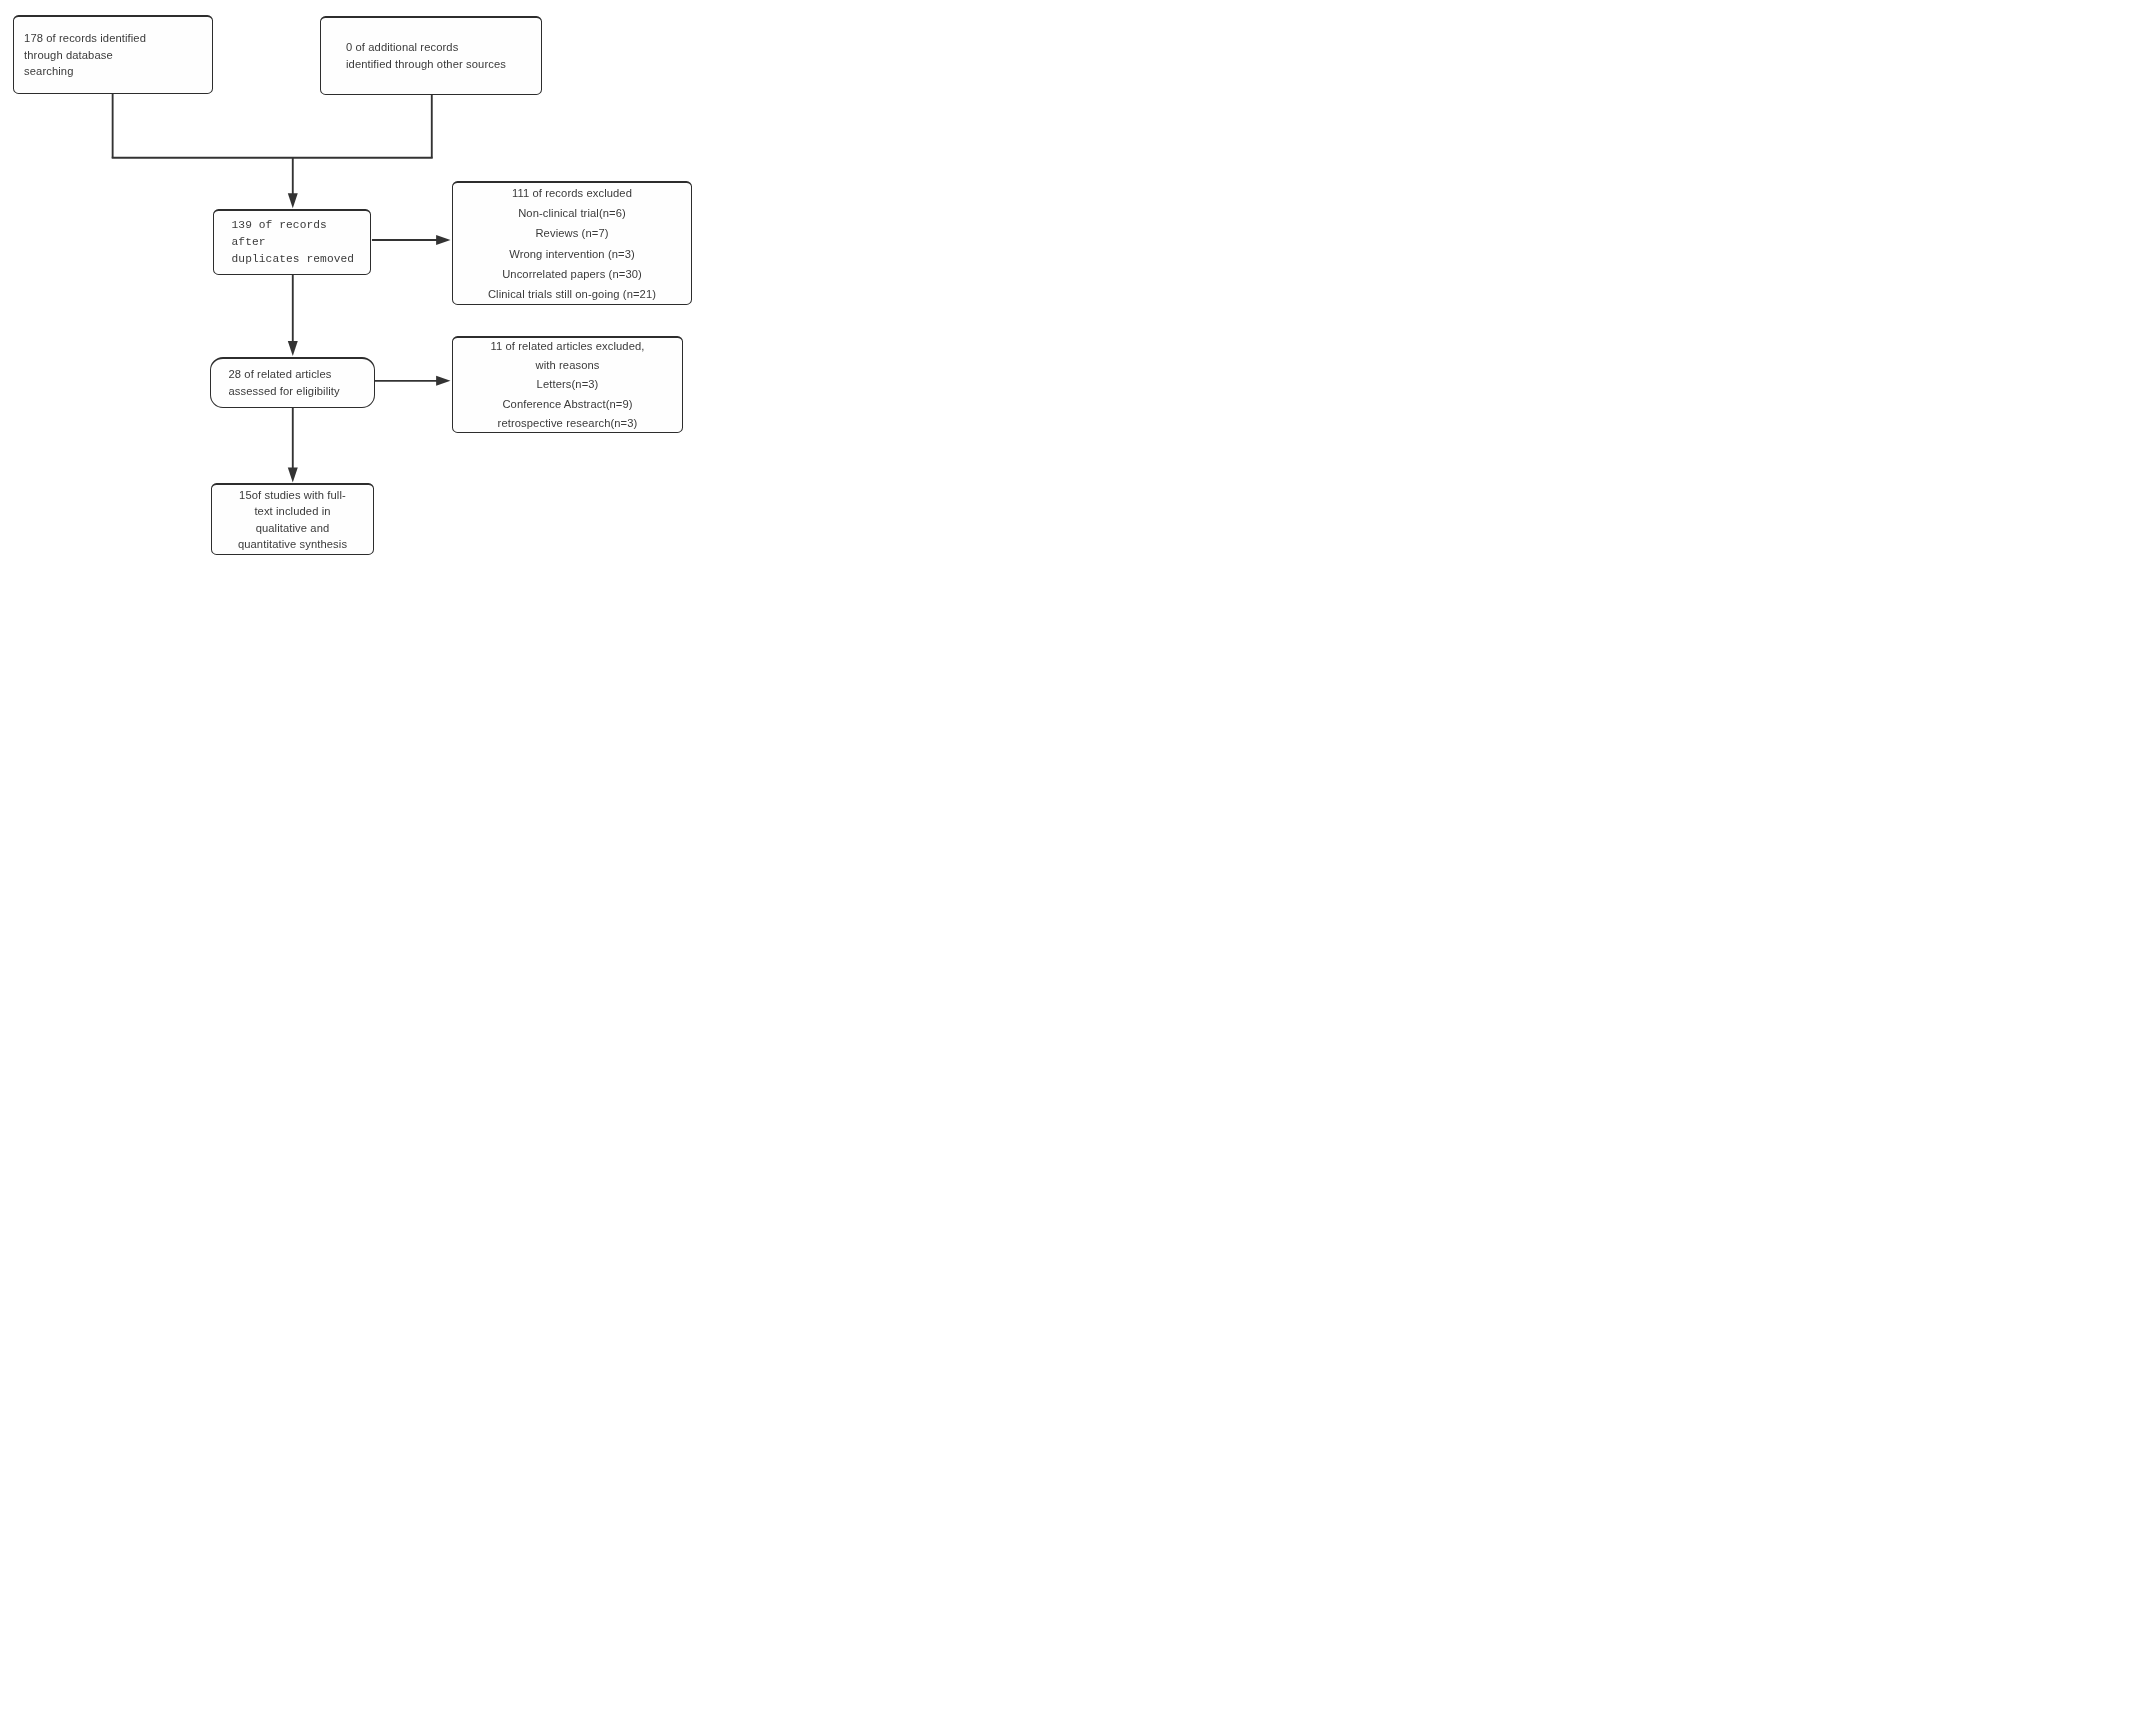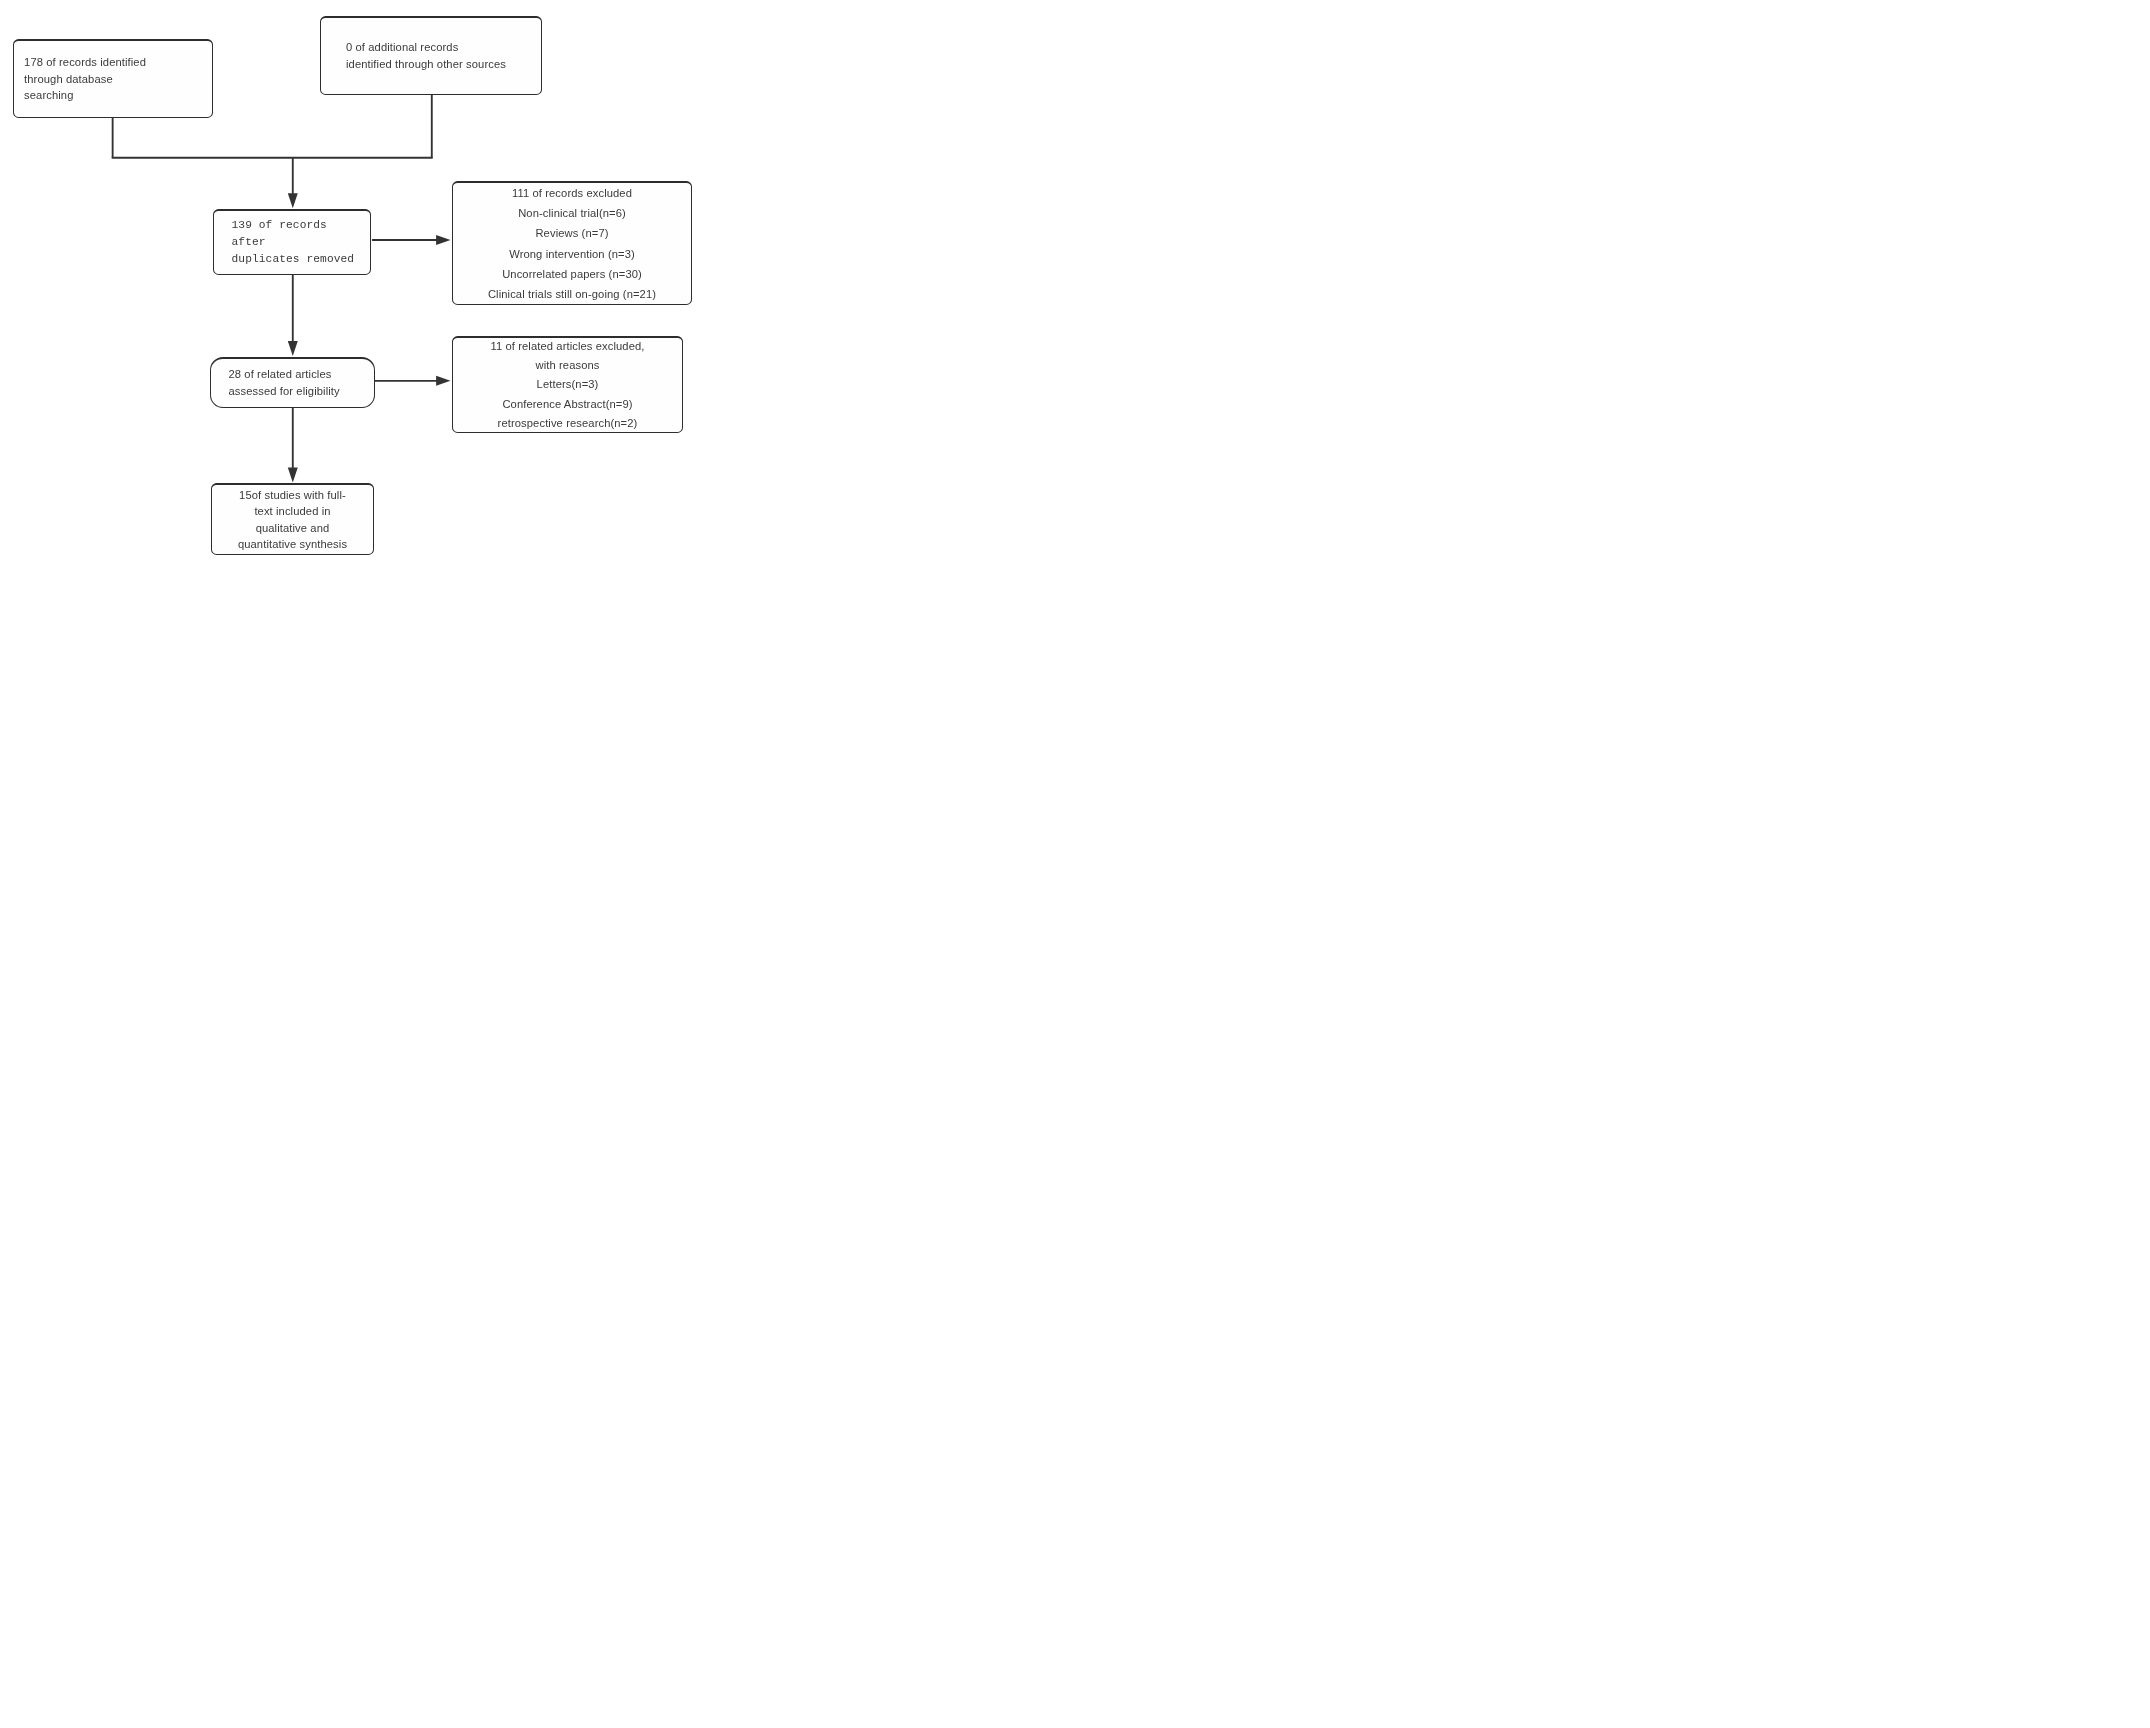--- a/index.html
+++ b/index.html
@@ -33,21 +33,21 @@
     flex-direction: column;
     justify-content: center;
     font-size: 11.2px;
     line-height: 1.5;
     letter-spacing: 0.1px;
   }
   .box .multiline { white-space: pre-line; }
   .left-align { align-items: flex-start; text-align: left; }
   .center-align { align-items: center; text-align: center; }
 
-  #box-identified   { left: 12.5px;  top: 15px;  width: 200px; height: 79px; padding-left: 10.6px; padding-right: 5px; margin-top: 24px; }
+  #box-identified   { left: 12.5px;  top: 15px;  width: 200px; height: 79px; padding-left: 10.6px; padding-right: 5px; }
   #box-additional   { left: 320px; top: 16px;  width: 222px; height: 79px; padding-left: 25px; padding-right: 5px; }
   #box-dedup        { left: 213px; top: 209px; width: 158px; height: 66px; padding-left: 17.5px; padding-right: 3.7px; font-family: Liberation Mono, monospace; }
   #box-excluded1    { left: 452px; top: 181px; width: 240px; height: 124px; line-height: 1.8; padding: 0 3.7px; }
   #box-assessed     { left: 210px; top: 357px; width: 165px; height: 51px;  padding-left: 17.5px; padding-right: 3.7px; border-radius: 13px; }
   #box-excluded2    { left: 452px; top: 336px; width: 231px; height: 97px; line-height: 1.7; padding: 0 3.7px; }
   #box-included     { left: 211px; top: 483px; width: 163px; height: 72px; line-height: 1.45; padding: 0 22px; }
 </style>
 </head>
 <body>
 
@@ -109,21 +109,21 @@
   <div class="box left-align" id="box-assessed">
     <span class="multiline">28 of related articles
 assessed for eligibility</span>
   </div>
 
   <div class="box center-align" id="box-excluded2">
     <span class="multiline">11 of related articles excluded,
 with reasons</span>
     <span>Letters(n=3)</span>
     <span>Conference Abstract(n=9)</span>
-    <span>retrospective research(n=2)</span>
+    <span>retrospective research(n=3)</span>
   </div>
 
   <div class="box center-align" id="box-included">
     <span class="multiline">15of studies with full-
 text included in
 qualitative and
 quantitative synthesis</span>
   </div>
 
 </div>

